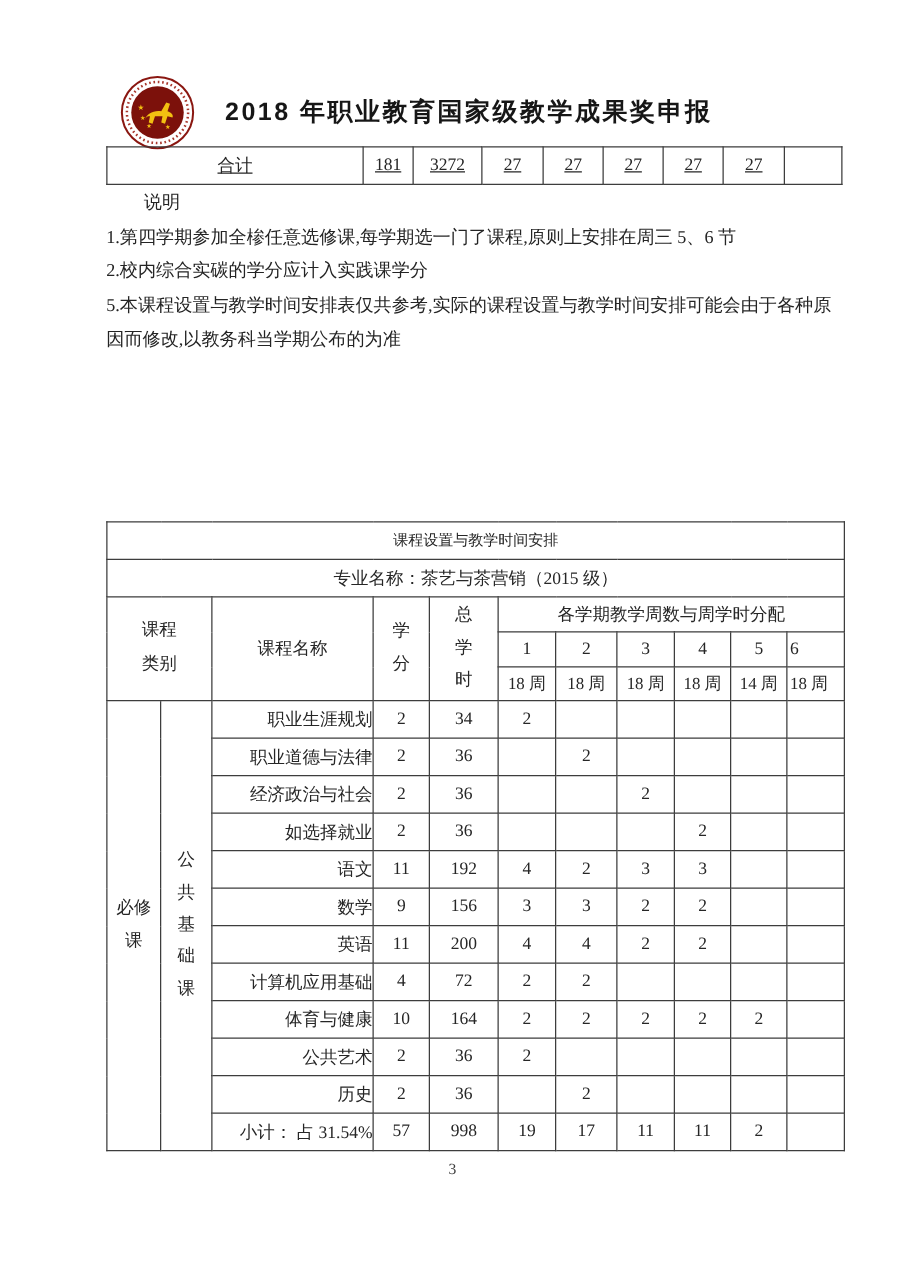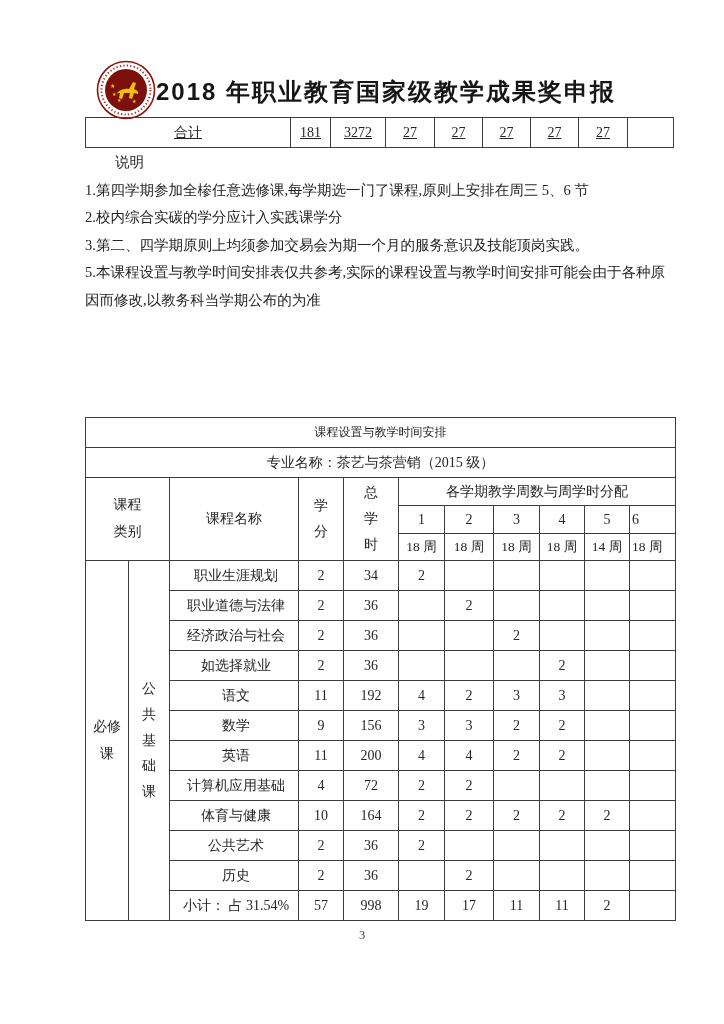--- a/index.html
+++ b/index.html
@@ -3,43 +3,43 @@
 <meta charset="utf-8">
 <style>
   html,body{margin:0;padding:0;background:#ffffff;}
   .page{
     position:relative;width:724px;height:1024px;background:#fff;
     font-family:"Liberation Serif","DejaVu Serif",serif;color:#262626;overflow:hidden;
   }
   
   .hdr-logo{position:absolute;left:96px;top:60px;width:60px;height:60px;}
   .hdr-title{
-    position:absolute;left:156px;top:76px;font-family:"Liberation Sans","DejaVu Sans",sans-serif;
-    font-weight:bold;font-size:24px;letter-spacing:2px;color:#161616;text-align:right;
+    position:absolute;left:180px;top:76px;font-family:"Liberation Sans","DejaVu Sans",sans-serif;
+    font-weight:bold;font-size:20px;letter-spacing:2px;color:#161616;text-align:right;
   }
   
   table{border-collapse:collapse;table-layout:fixed;}
   td{border:1px solid #3d3d3d;font-size:14px;text-align:center;vertical-align:middle;
      padding:0;overflow:hidden;white-space:nowrap;}
   
   .total-tbl{position:absolute;left:85px;top:117px;width:588px;border:1.5px solid #2e2e2e;text-decoration:underline;}
   .total-tbl td{height:29px;}
   
   .notes{position:absolute;left:85px;top:149px;width:594px;font-size:14.5px;line-height:27.6px;color:#242424;}
   .notes p{margin:0;}
   .notes .shuoming{text-indent:30px;}
   
   .cur-tbl{position:absolute;left:85px;top:417px;width:590px;border:1.5px solid #2e2e2e;}
   .cur-tbl .t-title td{height:29px;font-size:12px;}
   .cur-tbl .t-major td{height:29px;font-size:14px;}
   .cur-tbl .h1 td{height:27px;}
   .cur-tbl .h2 td{height:27px;}
   .cur-tbl .h3 td{height:26px;font-size:13.5px;}
   .cur-tbl .crow td{height:29px;}
-  .name-cell{text-align:center;padding-left:4px !important;}
+  .name-cell{text-align:right;padding-left:4px !important;}
   .vstack{display:inline-block;width:1.1em;line-height:1.85;white-space:normal;}
   .wrap2{display:inline-block;width:2.2em;line-height:1.9;white-space:normal;}
   .sem6{text-align:left !important;padding-left:2px !important;}
   .pageno{position:absolute;left:0;top:928px;width:724px;text-align:center;
           font-size:12.5px;color:#3a3a3a;font-family:"Liberation Serif",serif;}
 </style>
 </head>
 <body>
 
 <div class="page">
@@ -84,21 +84,20 @@
       <td>27</td>
       <td></td>
     </tr>
   </tbody>
     </table>
 
   <div class="notes">
     <p class="shuoming">说明</p>
     <p>1.第四学期参加全椮任意选修课,每学期选一门了课程,原则上安排在周三 5、6 节</p>
     <p>2.校内综合实碳的学分应计入实践课学分</p>
-    <p>3.第二、四学期原则上均须参加交易会为期一个月的服务意识及技能顶岗实践。</p>
     <p>5.本课程设置与教学时间安排表仅共参考,实际的课程设置与教学时间安排可能会由于各种原因而修改,以教务科当学期公布的为准</p>
   </div>
 
   <table class="cur-tbl">
     <colgroup>
       <col style="width:43px">
         <col style="width:41px">
         <col style="width:129px">
       <col style="width:45px">
         <col style="width:55px">

